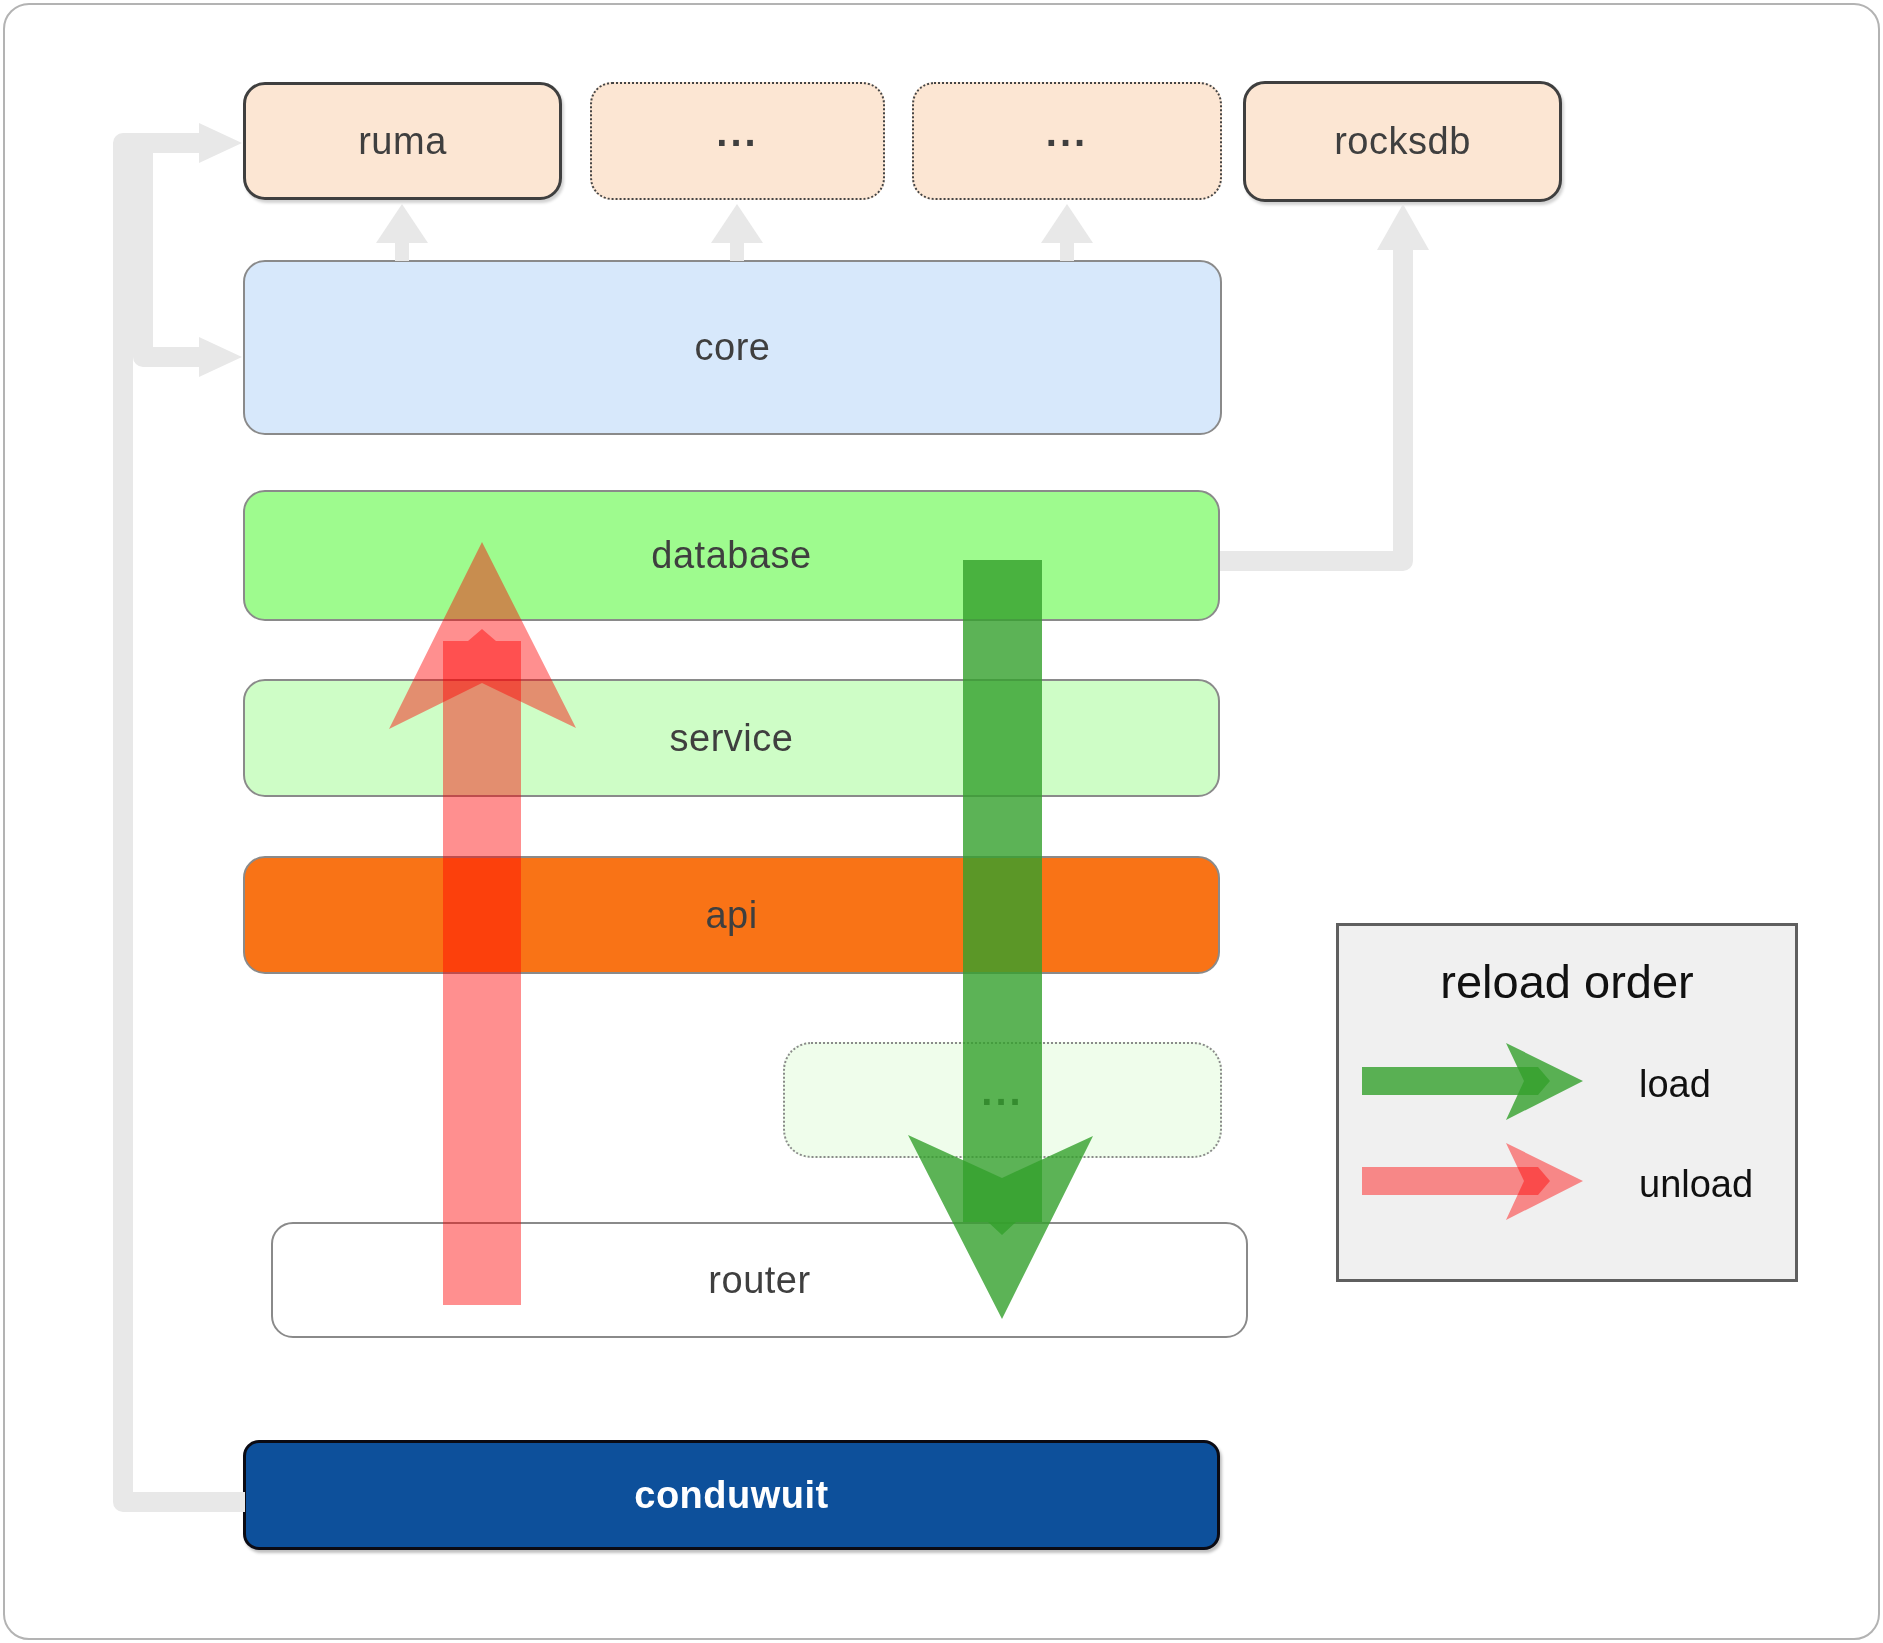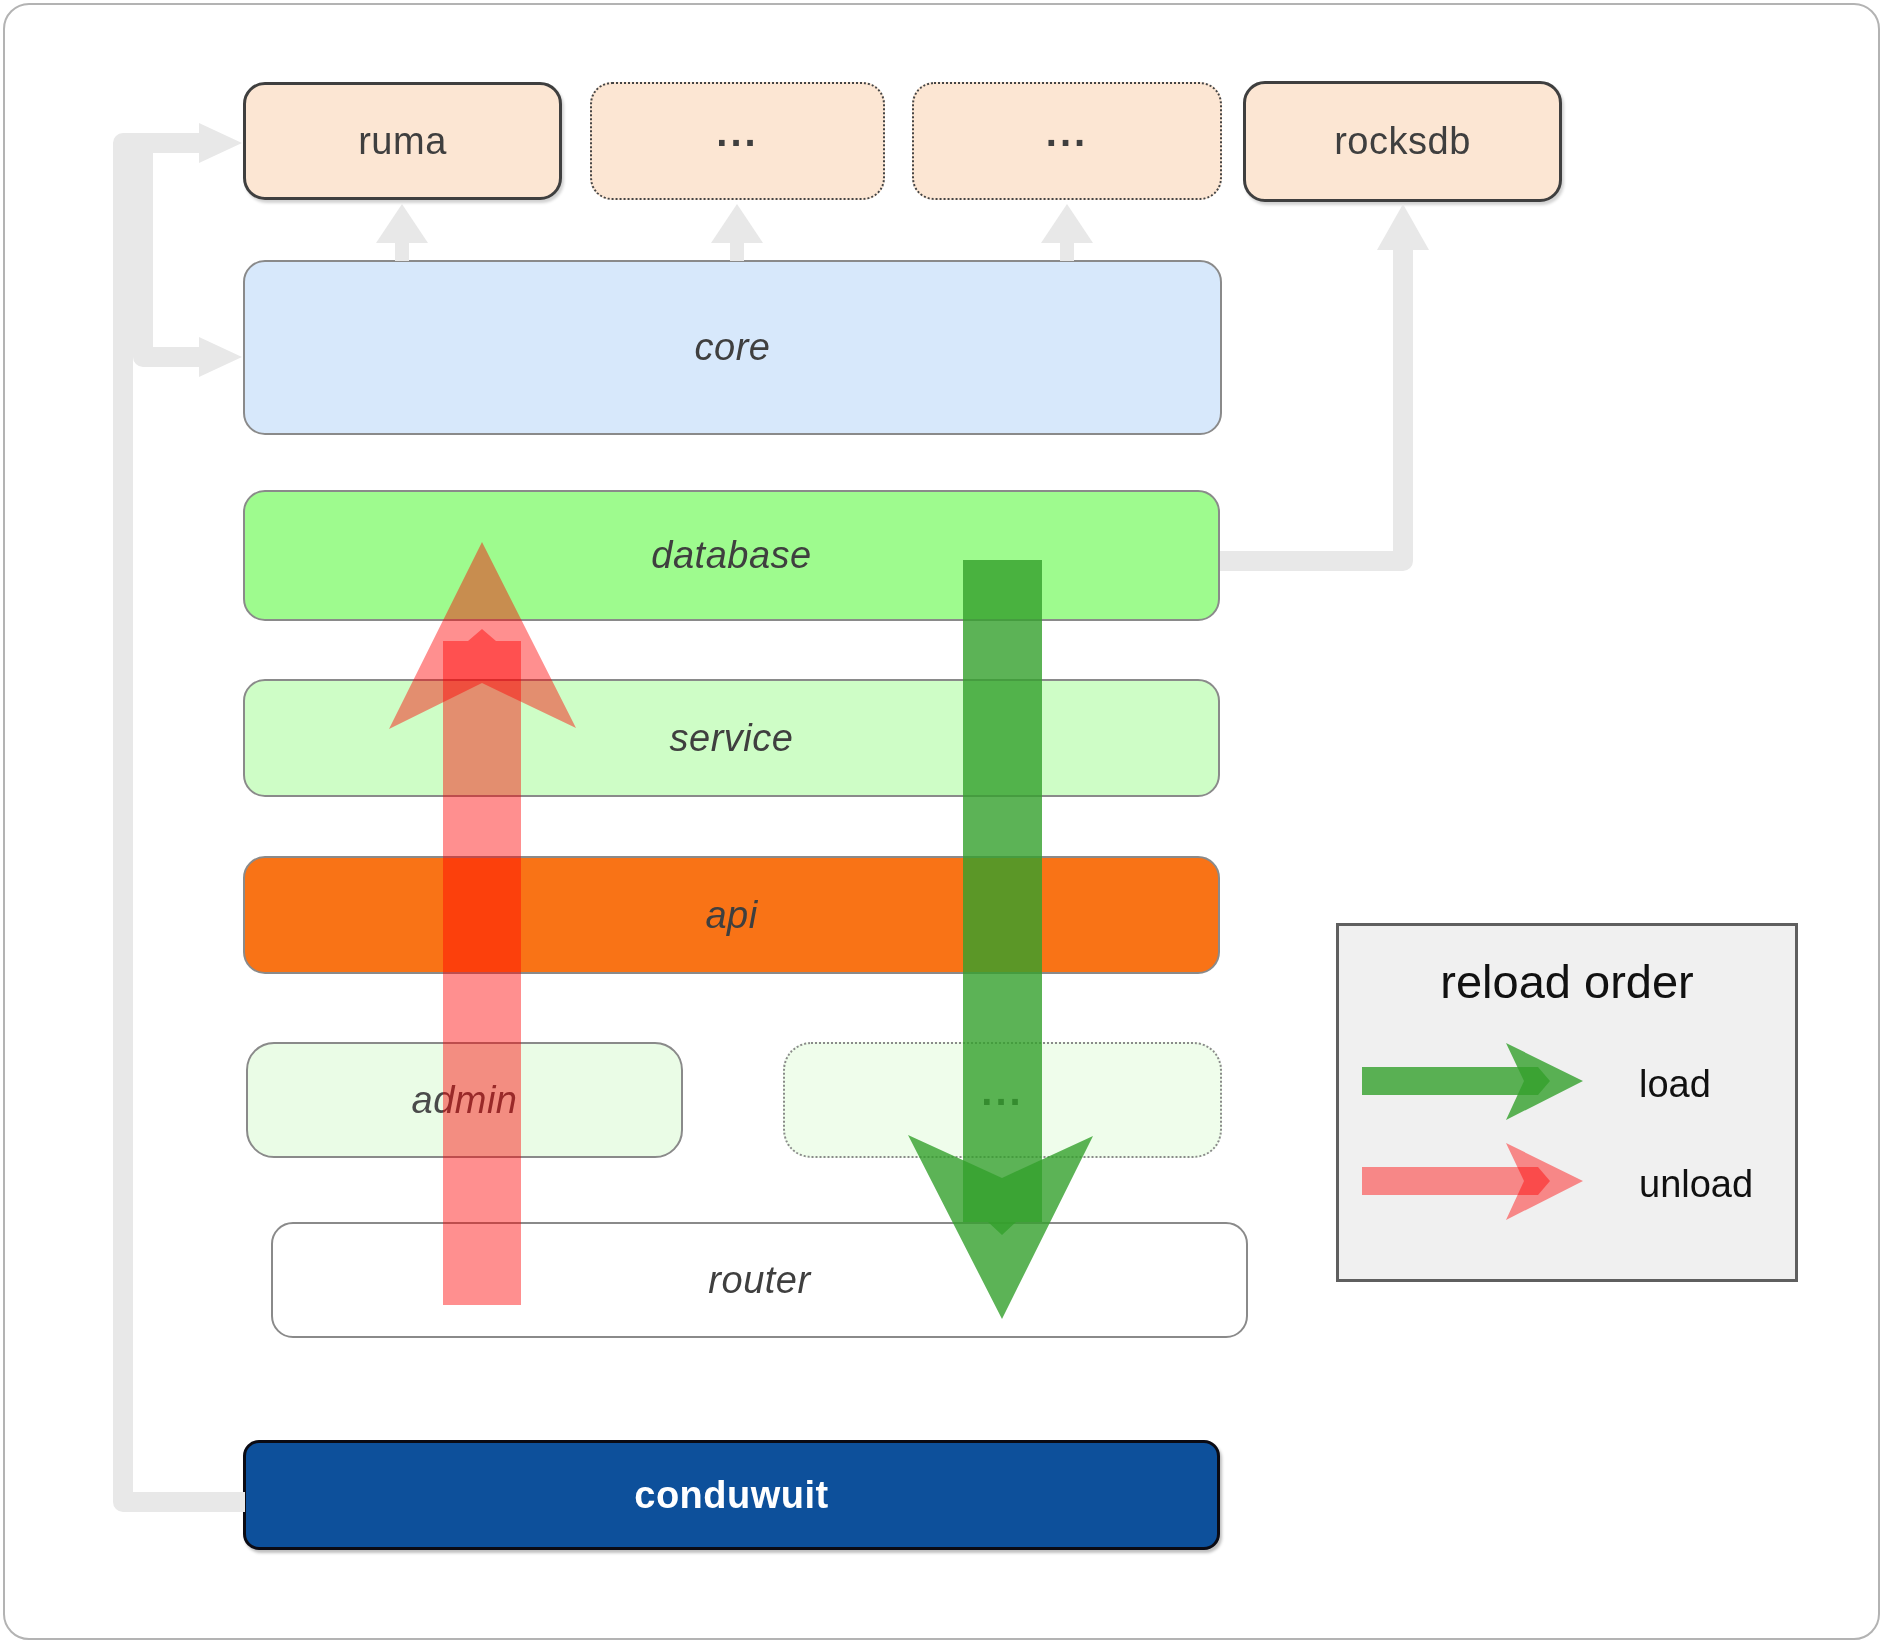--- a/index.html
+++ b/index.html
@@ -2,21 +2,21 @@
 <html><head>
 <meta charset="utf-8">
 <style>
   html,body{margin:0;padding:0;background:#ffffff;font-family:"Liberation Sans",sans-serif;}
   #canvas{position:relative;width:1883px;height:1643px;background:#ffffff;overflow:hidden;}
   #frame{position:absolute;left:3px;top:3px;width:1873px;height:1633px;border:2px solid #b3b3b3;border-radius:26px;}
   .box{position:absolute;display:flex;align-items:center;justify-content:center;
        font-size:38px;color:#3f3f3f;box-sizing:border-box;letter-spacing:0.5px;}
   .rounded{border-radius:22px;}
   .solid-dark{border:3px solid #3f3f3f;box-shadow:2px 3px 3px rgba(0,0,0,0.18);}
-  .solid-gray{border:2.5px solid #8a8a8a;font-style:italic;}
+  .solid-gray{border:2.5px solid #8a8a8a;}
   .dotted-dark{border:2.5px dotted #454545;}
   .dotted-gray{border:2.5px dotted #8a8a8a;}
   .dots{font-weight:700;font-size:40px;letter-spacing:3px;line-height:0;transform:translateY(-9px);}
   #conduwuit-box{font-weight:600;border:3.5px solid #0b0b14;border-radius:16px;
        box-shadow:2px 3px 3px rgba(0,0,0,0.25);align-items:center;}
   #legend-box{position:absolute;left:1323px;top:923px;width:462px;height:359px;
        background:#f0f0f0;border:3px solid #5f5f5f;box-sizing:border-box;margin-left:13px;}
   #legend-title{position:absolute;left:0;top:28px;width:100%;text-align:center;
        font-size:47px;color:#111111;}
   .legend-label{position:absolute;left:300px;transform:translateY(-50%);font-size:38px;color:#111111;}
@@ -45,23 +45,20 @@
     <span>core</span>
   </div>
   <div class="box rounded solid-gray" style="left: 243px; top: 490px; width: 977px; height: 131px; background-color: rgb(158, 251, 142);">
     <span>database</span>
   </div>
   <div class="box rounded solid-gray" style="left: 243px; top: 679px; width: 977px; height: 118px; background-color: rgb(206, 253, 198);">
     <span>service</span>
   </div>
   <div class="box rounded solid-gray" style="left: 243px; top: 856px; width: 977px; height: 118px; background-color: #f97316;">
     <span>api</span>
-  </div>
-  <div class="box solid-gray" style="left: 246px; top: 1042px; width: 437px; height: 116px; border-radius: 28px; color: rgb(74, 74, 74); background-color: rgb(234, 252, 230);">
-    <span>admin</span>
   </div>
   <div class="box dotted-gray" style="left: 783px; top: 1042px; width: 439px; height: 116px; border-radius: 28px; background-color: rgb(239, 253, 235);">
     <span class="dots">...</span>
   </div>
   <div class="box rounded solid-gray" style="left: 243px; top: 1222px; width: 977px; height: 116px; background-color: rgb(255, 255, 255); margin-left: 28px;">
     <span>router</span>
   </div>
   <div class="box" id="conduwuit-box" style="left: 243px; top: 1440px; width: 977px; height: 110px; background-color: rgb(13, 80, 155);">
     <span style="color: rgb(255, 255, 255);">conduwuit</span>
   </div>

